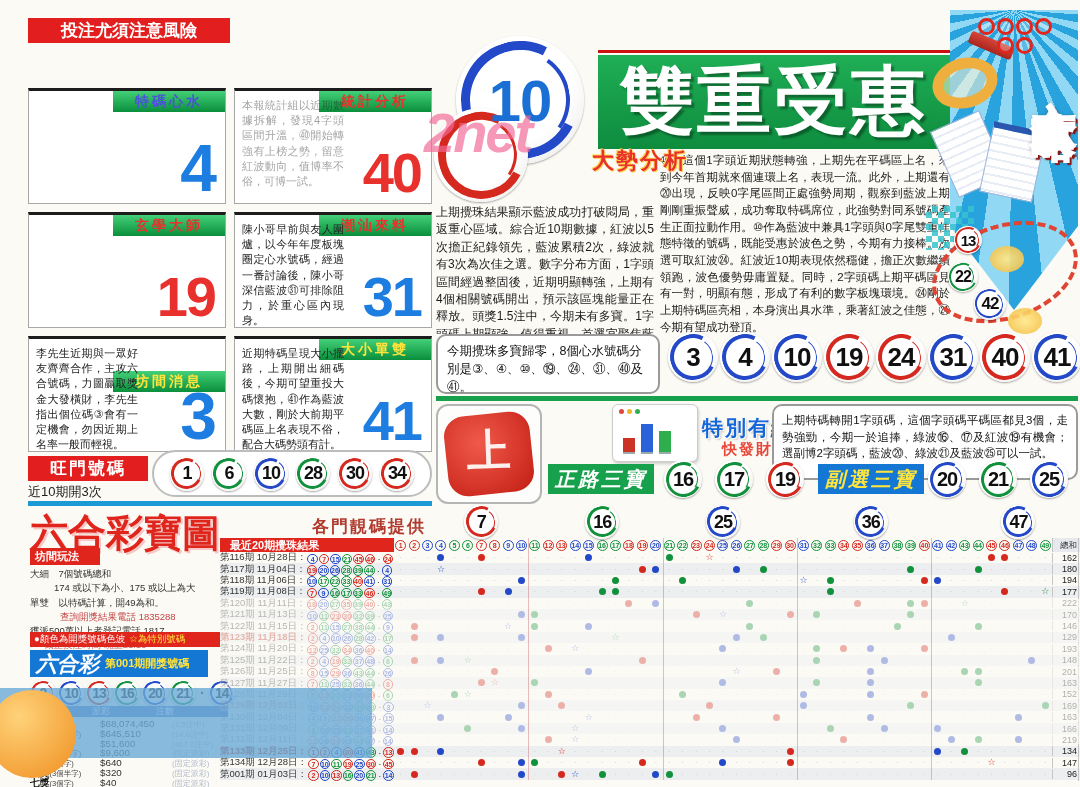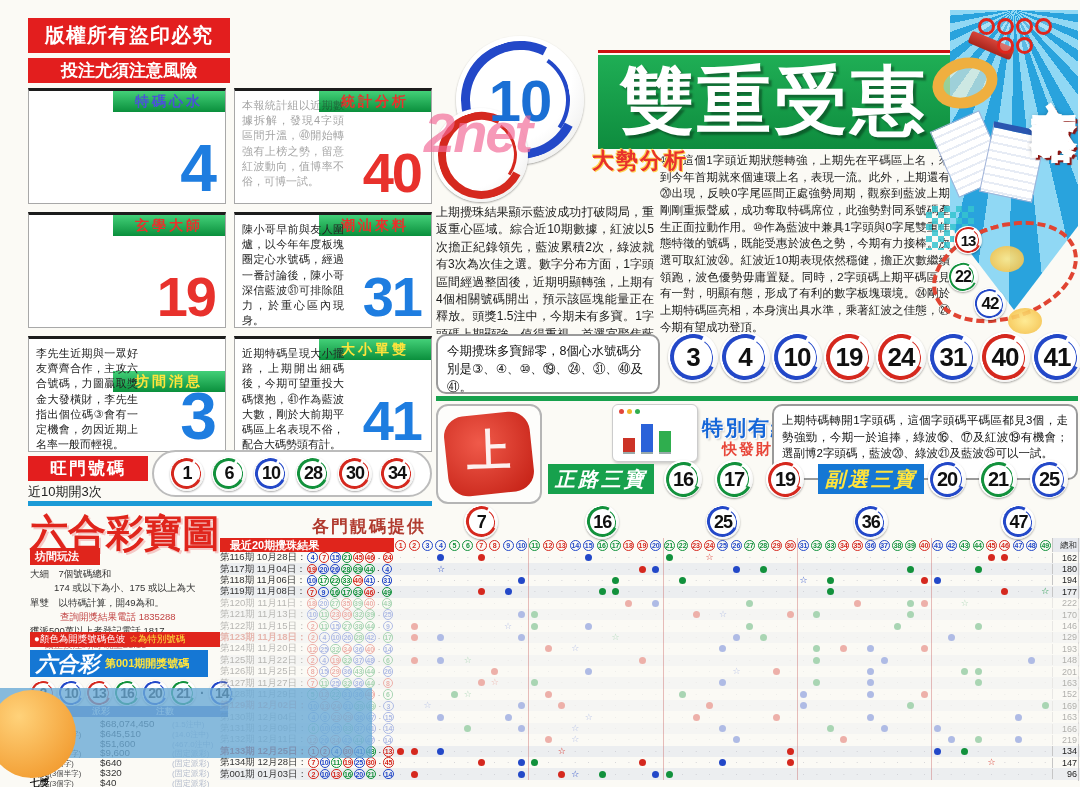--- a/index.html
+++ b/index.html
@@ -107,21 +107,21 @@
   .punits{font-size:8px;color:#b4bccd;}
 
   
   #results{left:220px;top:505px;width:876px;height:281px;}
   .provide-label{position:absolute;left:92px;top:10px;font-size:17px;font-weight:700;color:#b03a2e;letter-spacing:2px;}
   #res-table{position:absolute;left:0;top:33px;width:876px;}
   .rrow{display:flex;height:11.4px;align-items:center;}
   .rrow.head{height:14px;}
   #res-rows .rrow:nth-child(even){background:#eceef0;}
   .rrow.faded{opacity:.35;}
-  .rtext{width:174px;display:flex;align-items:center;gap:1px;white-space:nowrap;overflow:hidden;font-size:9.5px;color:#333;}
+  .rtext{width:174px;display:flex;align-items:flex-end;gap:1px;white-space:nowrap;overflow:hidden;font-size:9.5px;color:#333;}
   .per.red{color:#c0392b;font-weight:700;}
   .res-banner{background:#e0251c;color:#fff;font-size:11px;font-weight:800;padding:0 10px;line-height:14px;width:100%;}
   .rmatrix{width:658px;display:grid;grid-template-columns:repeat(49,1fr);align-items:center;justify-items:center;}
   .rtotal{width:26px;font-size:9px;text-align:right;color:#222;border-left:1px solid #c6c6c6;padding-right:1px;}
   .rsize{width:17px;font-size:10px;text-align:center;color:#111;border-left:1px solid #c6c6c6;}
   .head .rtotal,.head .rsize{font-size:8.5px;color:#333;background:#e7e9ee;height:14px;line-height:14px;}
   .hn{width:11px;height:11px;border:1px solid;border-radius:50%;font-size:7px;line-height:9.5px;text-align:center;font-weight:700;}
   .cell{font-size:7px;color:#c9c9cf;line-height:1;}
   .dot{width:7px;height:7px;border-radius:50%;}
   .star{font-size:9px;line-height:1;}
@@ -130,21 +130,20 @@
 
   
   .wm-band{left:0;top:688px;width:372px;height:70px;background:rgba(106,170,214,.8);z-index:6;display:flex;align-items:center;}
   .wm-circle{position:absolute;left:-12px;bottom:-20px;width:88px;height:88px;border-radius:50%;background:radial-gradient(circle at 35% 30%,#ffd27a,#ef8f1f);}
   .wm-text{margin-left:78px;font-size:36px;font-weight:900;color:#fff;text-shadow:2px 2px 3px rgba(40,90,140,.6);letter-spacing:1px;}
 </style>
 </head>
 <body>
 
 <div class="abs warn">
-  <div class="w1">版權所有盜印必究</div>
   <div class="w2">投注尤須注意風險</div>
 </div>
 
 <div class="abs" id="tips">
     <div class="tip faded">
       <div class="tab" style="color: rgb(74, 82, 216);">特碼心水</div>
       <div class="num" style="color: rgb(30, 125, 224); font-size: 66px;">4</div>
     </div>
     <div class="tip faded">
       <div class="tab" style="color: rgb(232, 49, 44);">統計分析</div>

